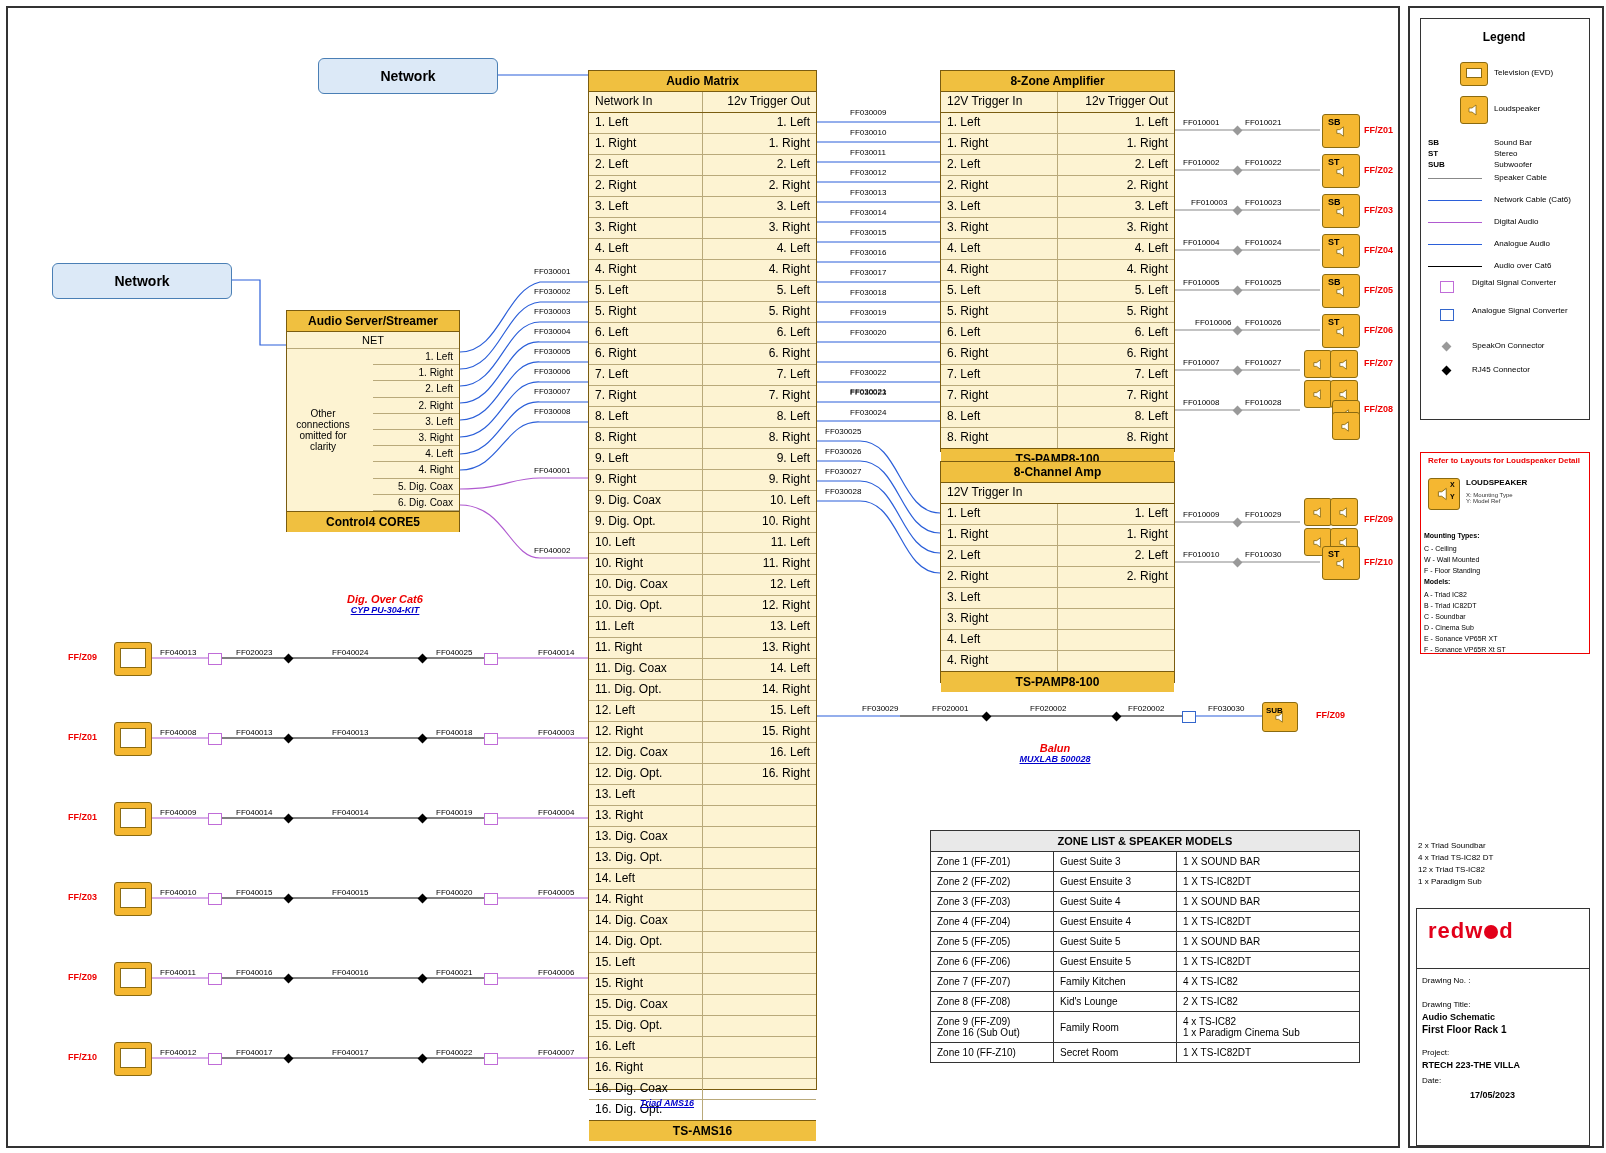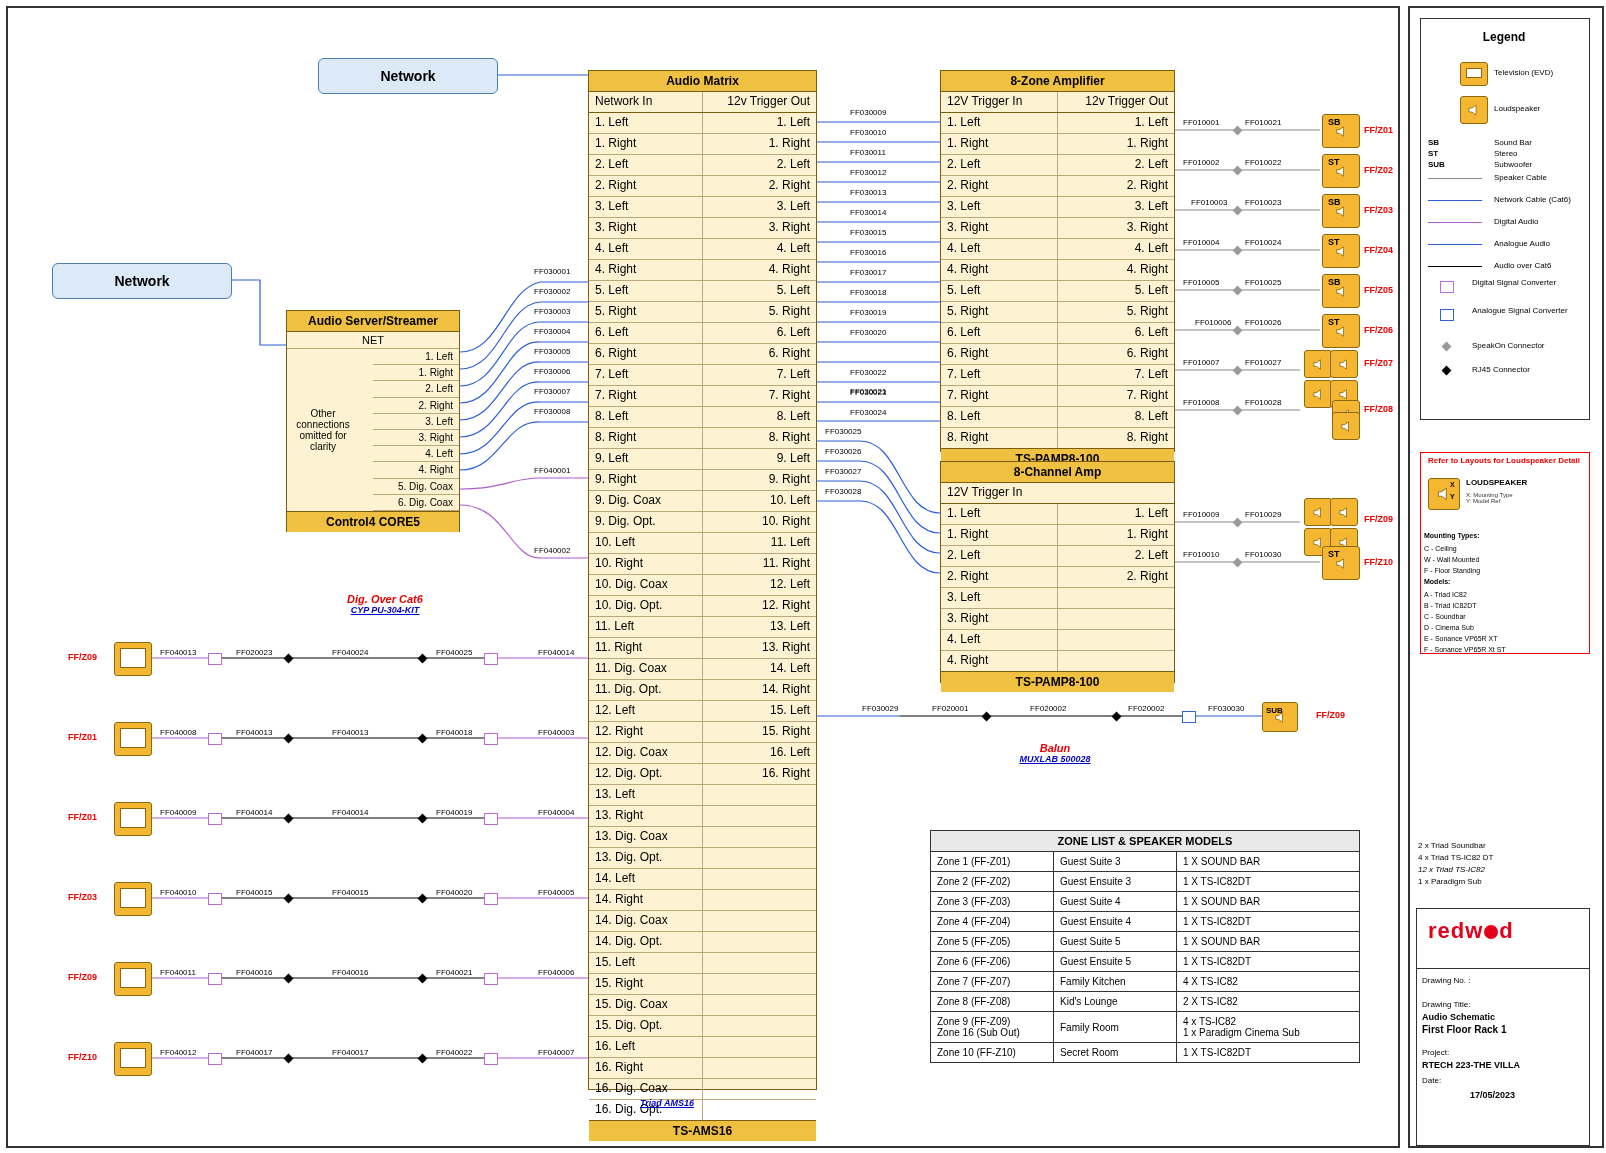--- a/index.html
+++ b/index.html
@@ -886,21 +886,21 @@
       <div style="line-height:11px;">B - Triad IC82DT</div>
       <div style="line-height:11px;">C - Soundbar</div>
       <div style="line-height:11px;">D - Cinema Sub</div>
       <div style="line-height:11px;">E - Sonance VP65R XT</div>
       <div style="line-height:11px;">F - Sonance VP65R Xt ST</div>
     </div>
 
   <div id="bom-list" style="position:absolute;left:1418px;top:840px;font-size:8px;">
       <div style="line-height:12px;">2 x Triad Soundbar</div>
       <div style="line-height:12px;">4 x Triad TS-IC82 DT</div>
-      <div style="line-height:12px;font-style:italic;">12 x Triad TS-IC82</div>
+      <div style="line-height:12px;">12 x Triad TS-IC82</div>
       <div style="line-height:12px;">1 x Paradigm Sub</div>
     </div>
 
   <div class="panel" style="left:1416px;top:908px;width:172px;height:60px;"></div>
   <div class="logo" style="left:1428px;top:918px;">
     <span>redw</span><span class="dot"></span><span>d</span>
   </div>
   <div class="panel" style="left:1416px;top:968px;width:172px;height:176px;"></div>
   <div class="ptext" style="left:1422px;top:976px;">Drawing No. :</div>
   <div class="ptext" style="left:1422px;top:1000px;">Drawing Title:</div>

